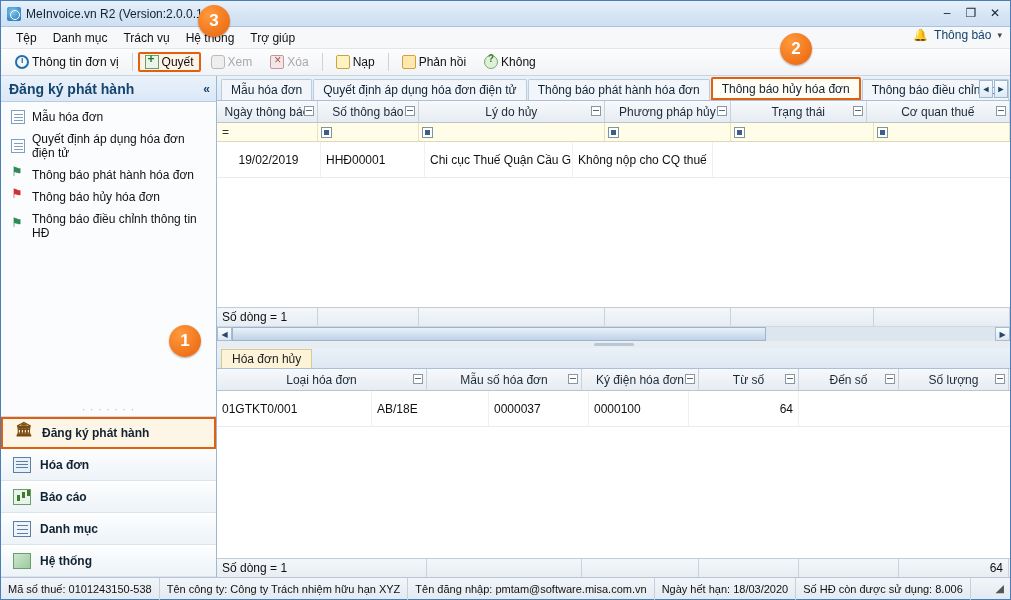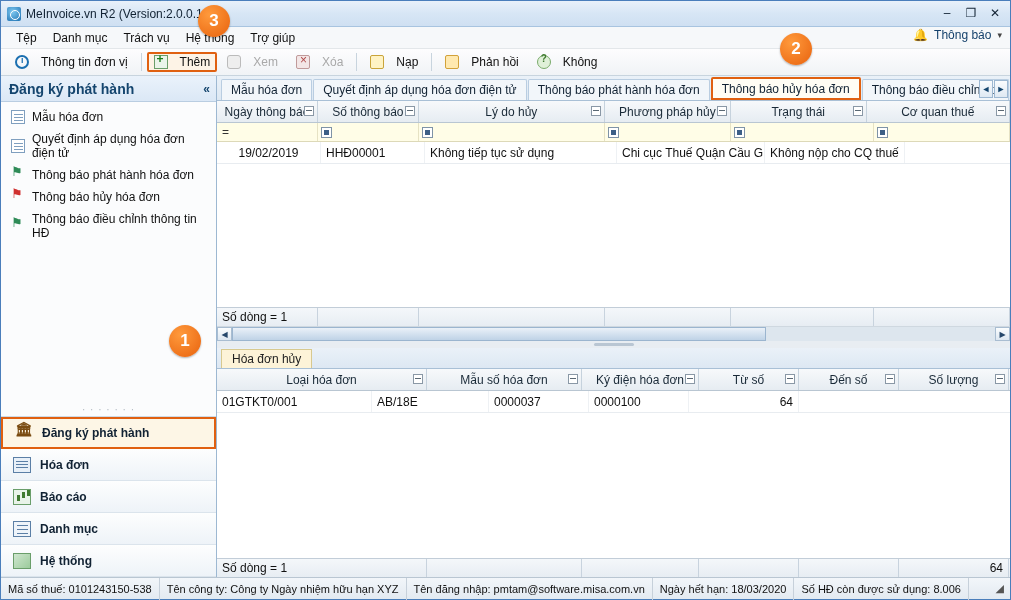--- a/index.html
+++ b/index.html
@@ -60,21 +60,21 @@
   .notify-bell { color:#1b6fb0; font-size: 12px; }
   .caret-dd { font-size: 9px; color:#444; }
   
   .toolbar {
     height: 27px; display:flex; align-items:center; gap: 2px;
     background: linear-gradient(to bottom,#fdfdfe,#f0f3f6);
     border-bottom: 1px solid #c8d4de;
     padding-left: 6px;
   }
   .tb-btn {
-    display:flex; align-items:center; gap:12px;
+    display:flex; align-items:center; gap:3px;
     padding: 3px 7px; font-size: 12px; color: #111; cursor:default;
     border: 1px solid transparent; border-radius: 2px;
   }
   .tb-btn.disabled { color: #a9a9a9; }
   .tb-btn.highlighted {
     border: 2px solid #e06010; background: #fdf3e6;
     padding: 1px 5px;
   }
   .tb-sep { width:1px; height:18px; background:#c8d4de; margin:0 3px; }
   .ico { width:14px; height:14px; display:inline-block; position:relative; }
@@ -175,21 +175,21 @@
     border:1px solid #8a98a6; background:#fff;
   }
   .gh .filter-ico:after{ content:""; position:absolute; left:1px; top:3px; width:6px; height:1px; background:#5a6874; box-shadow:1px 2px 0 -0.5px #5a6874;}
   .filter-row { display:flex; height:19px; background:#fffde7; border-bottom:1px solid #ddd9b8; }
   .fr {
     border-right:1px solid #e6e2c4; display:flex; align-items:center; padding-left:3px;
   }
   .fbox { width:11px; height:11px; background:#fff; border:1px solid #7f93a6; position:relative; }
   .fbox:after { content:""; position:absolute; left:2px; top:2px; width:5px; height:5px; background:#3d5f86; }
   .feq { font-size:12px; color:#333; padding-left:2px; }
-  .grow { display:flex; height:22px; border-bottom:1px solid #e8ecf0; background:#fff; }
+  .grow { display:flex; height:36px; border-bottom:1px solid #e8ecf0; background:#fff; }
   .gc {
     border-right:1px solid #eef1f4; display:flex; align-items:center;
     font-size:12px; color:#111; padding: 0 5px; white-space:nowrap; overflow:hidden;
   }
   .gc.center { justify-content:center; }
   .gc.right { justify-content:flex-end; }
   .grid-blank { flex:1; background:#fff; }
   .grid-footer {
     height: 19px; display:flex; align-items:center;
     background: linear-gradient(to bottom,#f4f7fa,#e7edf3);
@@ -270,21 +270,21 @@
   </div>
 
   <div class="toolbar">
     <div class="tb-btn">
       <span class="ico ico-info"></span>
       <span>Thông tin đơn vị</span>
     </div>
     <div class="tb-sep"></div>
     <div class="tb-btn highlighted">
       <span class="ico ico-plus"></span>
-      <span>Thêm</span>
+      <span>Quyết</span>
     </div>
     <div class="tb-btn disabled">
       <span class="ico ico-eye"></span>
       <span>Xem</span>
     </div>
     <div class="tb-btn disabled">
       <span class="ico ico-del"></span>
       <span>Xóa</span>
     </div>
     <div class="tb-sep"></div>
@@ -415,21 +415,20 @@
           <div class="fr" style="width:148px">
             <span class="fbox"></span>
           </div>
           <div class="fr" style="width:140px">
             <span class="fbox"></span>
           </div>
         </div>
         <div class="grow">
           <div class="gc center" style="width:104px">19/02/2019</div>
           <div class="gc" style="width:104px">HHĐ00001</div>
-          <div class="gc" style="width:192px">Không tiếp tục sử dụng</div>
           <div class="gc" style="width:148px">Chi cục Thuế Quận Cầu Gi</div>
           <div class="gc" style="width:140px">Không nộp cho CQ thuế</div>
         </div>
         <div class="grid-blank"></div>
         <div class="grid-footer">
           <div class="gf-cell" style="width:104px">Số dòng = 1</div>
           <div class="gf-cell" style="width:104px"></div>
           <div class="gf-cell" style="width:192px"></div>
           <div class="gf-cell" style="width:130px"></div>
           <div class="gf-cell" style="width:148px"></div>
@@ -493,21 +492,21 @@
           <div class="gf-cell" style="width:100px"></div>
           <div class="gf-cell right" style="width:110px">64</div>
         </div>
       </div>
 
     </div>
   </div>
 
   <div class="statusbar">
     <div class="st-cell">Mã số thuế: 0101243150-538</div>
-    <div class="st-cell">Tên công ty: Công ty Ngày nhiệm hữu hạn XYZ</div>
+    <div class="st-cell">Tên công ty: Công ty Trách nhiệm hữu hạn XYZ</div>
     <div class="st-cell">Tên đăng nhập: pmtam@software.misa.com.vn</div>
     <div class="st-cell">Ngày hết hạn: 18/03/2020</div>
     <div class="st-cell">Số HĐ còn được sử dụng: 8.006</div>
     <div class="st-last">◢</div>
   </div>
 
   <div class="badge" id="badge1">1</div>
   <div class="badge" id="badge2">2</div>
   <div class="badge" id="badge3">3</div>
 

